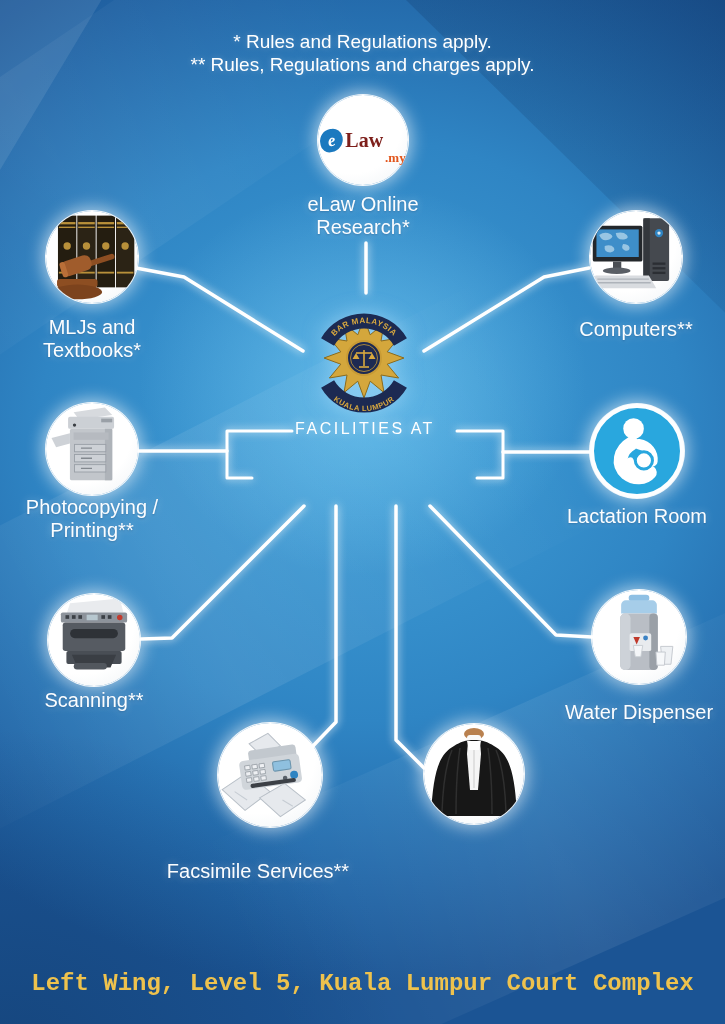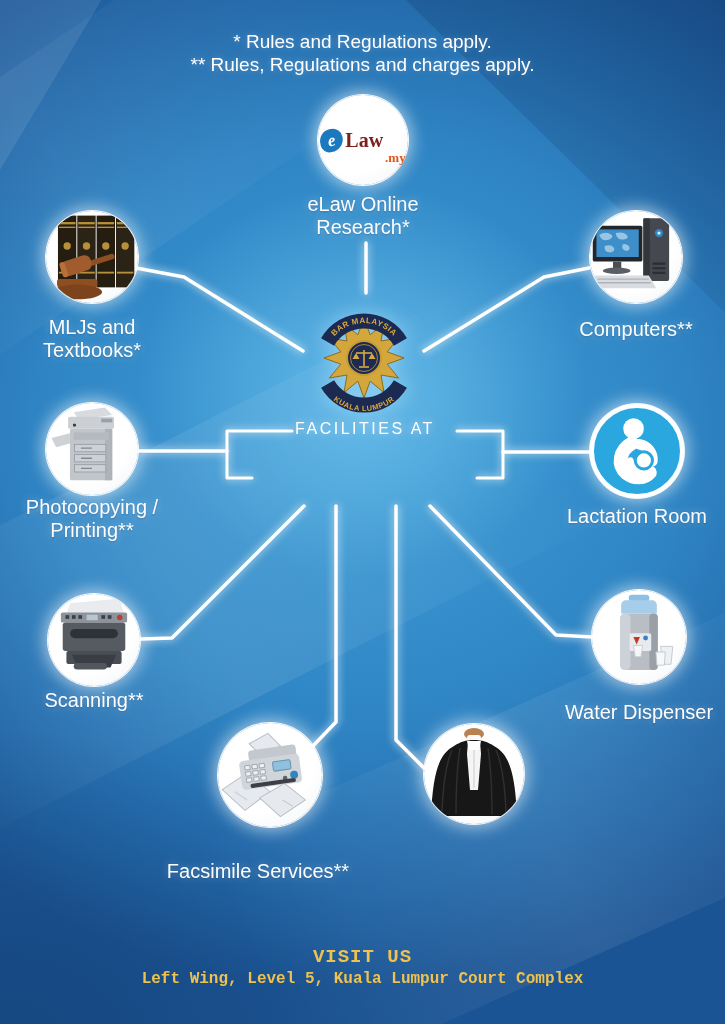--- a/index.html
+++ b/index.html
@@ -44,21 +44,21 @@
   .elaw-logo{position:absolute;left:318px;top:95px;width:90px;height:90px;
     display:flex;align-items:center;justify-content:center;gap:2px;}
   .elaw-e{display:inline-flex;align-items:center;justify-content:center;width:23px;height:23px;
     background:#1b79bf;color:#fff;border-radius:55% 45% 60% 40%;transform:rotate(-10deg);
     font-family:"Liberation Serif","DejaVu Serif",serif;font-style:italic;font-weight:bold;font-size:17px;}
   .elaw-law{font-family:"Liberation Serif","DejaVu Serif",serif;font-weight:bold;font-size:20px;color:#7d1f1b;}
   .elaw-my{font-family:"Liberation Serif","DejaVu Serif",serif;font-weight:bold;font-size:13px;color:#e2561c;margin-top:36px;}
   .footer{position:absolute;left:0;width:100%;text-align:center;color:#eec24d;
     font-family:"Liberation Mono","DejaVu Sans Mono",monospace;font-weight:bold;}
   .footer-1{top:946px;font-size:19px;letter-spacing:1px;}
-  .footer-2{top:970px;font-size:16px;}
+  .footer-2{top:970px;font-size:24px;}
 </style>
 </head>
 <body>
 
 <div class="poster">
 
   <div class="decor wedge-tr"></div>
   <div class="decor wedge-tl"></div>
   <div class="decor band band1"></div>
   <div class="decor band band2"></div>
@@ -307,16 +307,15 @@
       <line x1="50" y1="44" x2="50" y2="60"></line>
       <line x1="42" y1="47" x2="58" y2="47"></line>
       <path d="M42 47 l-3.5 6 h7 z" fill="#d9a93f" stroke="none"></path>
       <path d="M58 47 l-3.5 6 h7 z" fill="#d9a93f" stroke="none"></path>
       <line x1="45" y1="61" x2="55" y2="61"></line>
     </g>
   </svg>
 
   <div class="subtitle">FACILITIES AT</div>
 
-  <div class="footer footer-1">VISIT US</div>
   <div class="footer footer-2">Left Wing, Level 5, Kuala Lumpur Court Complex</div>
 
 </div>
 
 </body></html>

